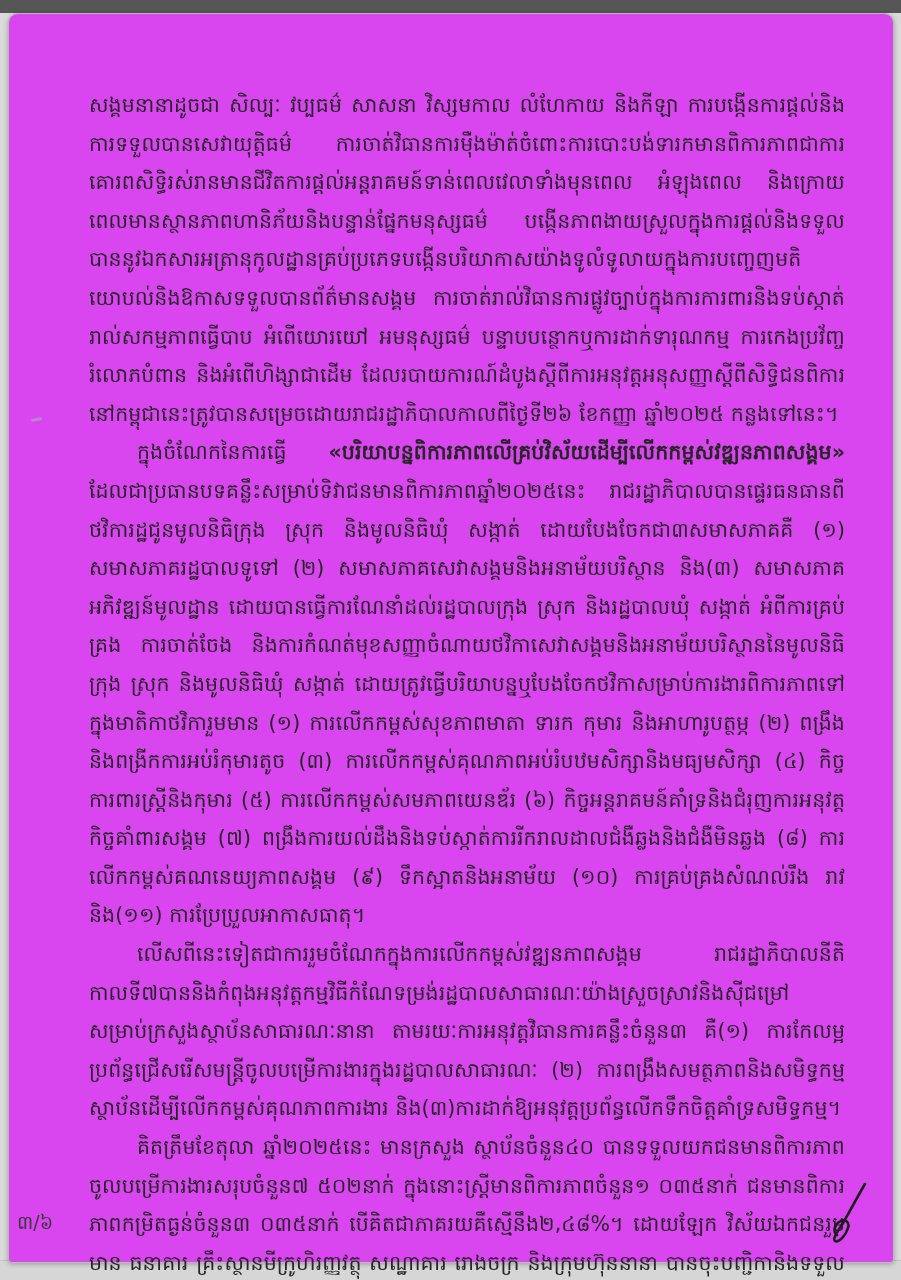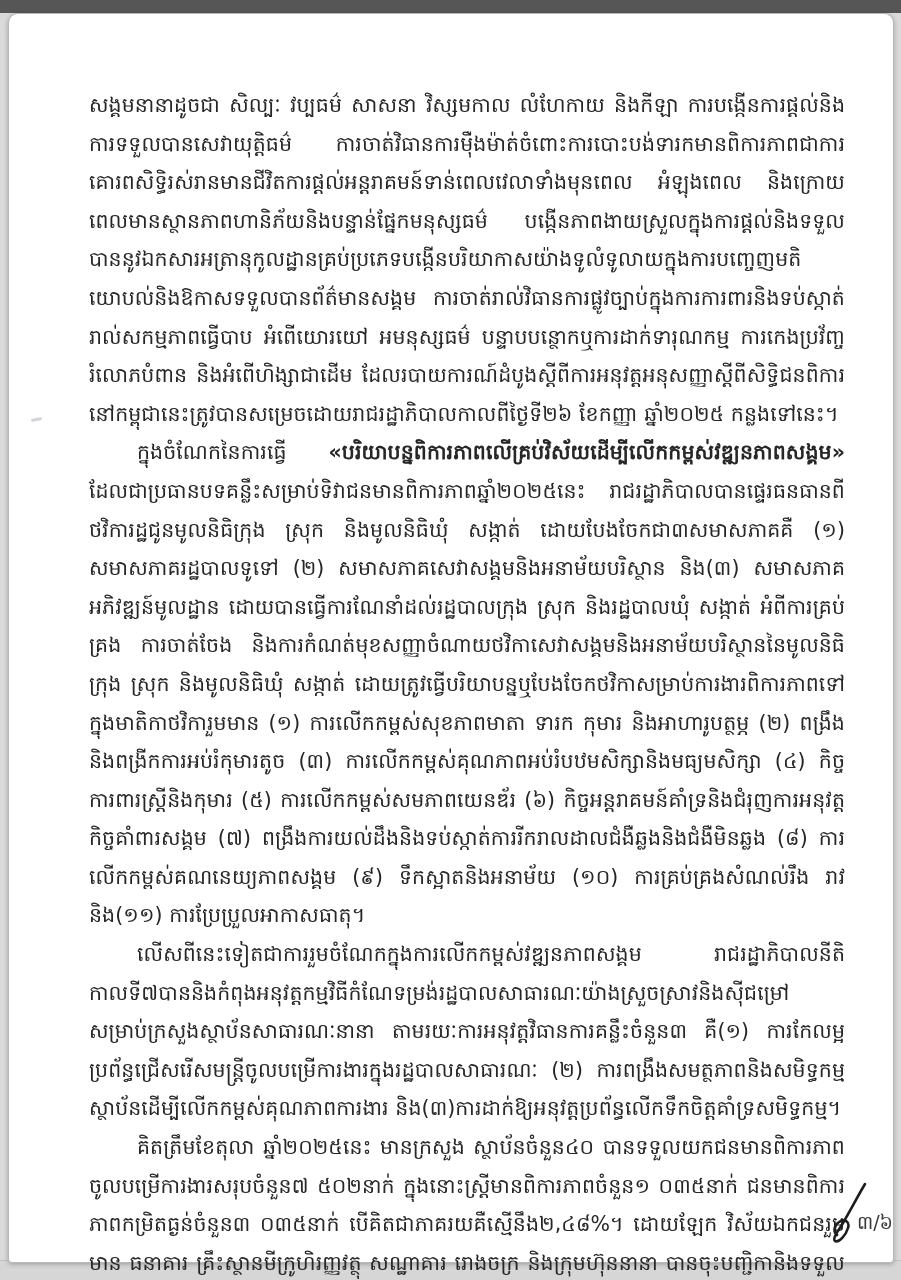--- a/index.html
+++ b/index.html
@@ -14,39 +14,39 @@
     position:absolute;top:0;left:0;width:901px;height:13px;
     background:#565656;
   }
   .bottom-band{
     position:absolute;bottom:0;left:0;width:901px;height:19px;
     background:#d6d6d6;
     border-top:1px solid #c2c2c2;
   }
   .page{
     position:absolute;left:8px;top:13px;width:884px;height:1248px;
-    background:#ffffff;
+    background:#d946ef;
     border:1px solid #b9b9b9;
     border-radius:10px 10px 4px 4px;
     box-shadow:0 1px 5px rgba(0,0,0,0.28);
   }
   .content{
     position:absolute;top:72px;left:80px;width:756px;
     text-align:justify;
     font-size:20.5px;
     line-height:38.6px;
     color:#262626;
     letter-spacing:0.1px;
   }
   .para{margin:0;text-indent:48px;}
   .para.first{text-indent:0;}
   .quote-bold{font-weight:bold;margin-left:16px;}
   .footer{
-    position:absolute;bottom:24px;left:0;width:100%;
-    text-align:right;
+    position:absolute;bottom:24px;left:8px;width:100%;
+    text-align:left;
     font-size:19px;color:#3a3a3a;
   }
   .signature{
     position:absolute;right:20px;bottom:18px;
   }
   .pen-mark{
     position:absolute;left:22px;top:404px;
     width:11px;height:3px;border-radius:2px;
     background:#a9b2c0;opacity:0.55;
     transform:rotate(-10deg);

